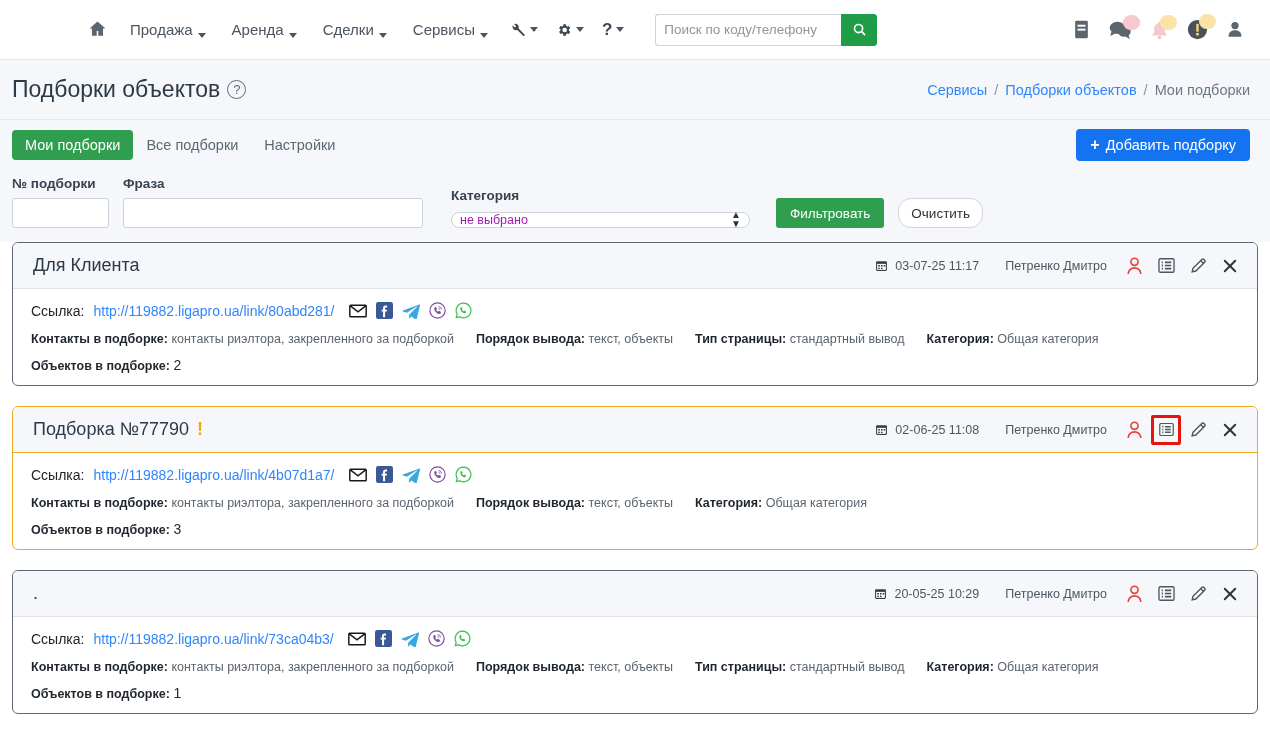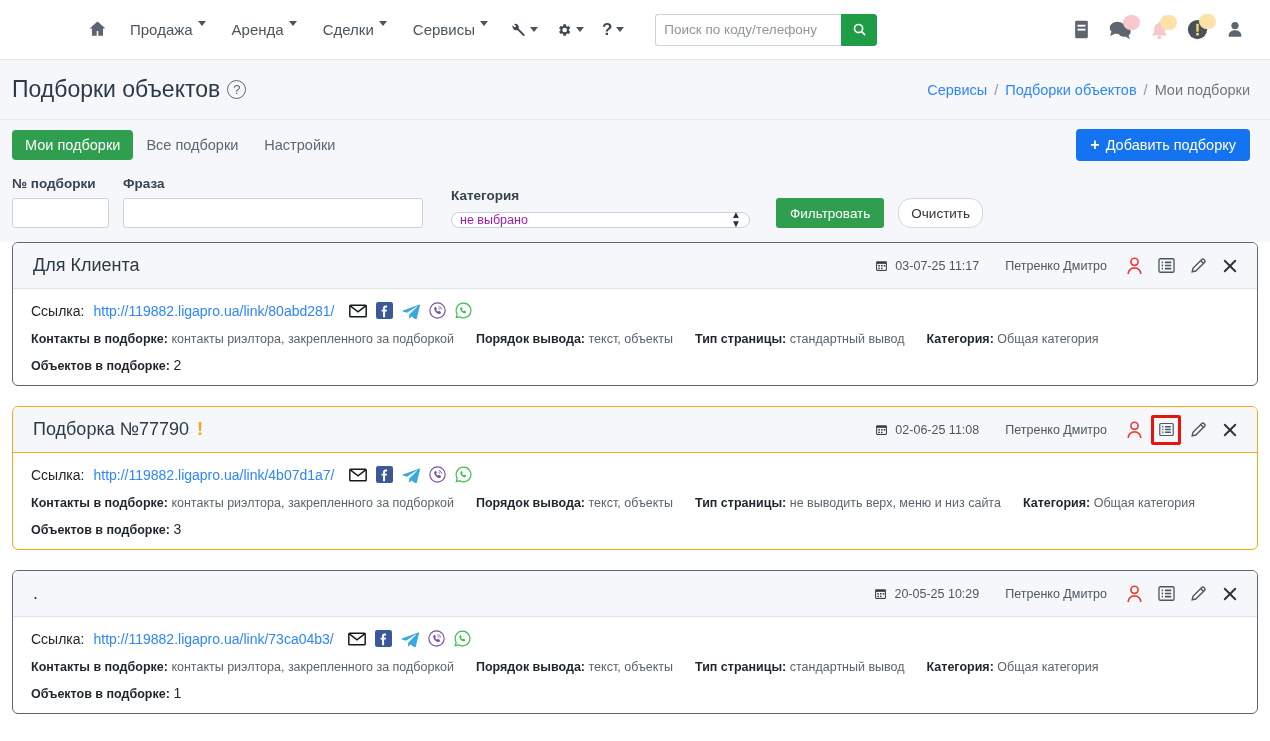--- a/index.html
+++ b/index.html
@@ -30,21 +30,21 @@
   }
   .nav-home {
     color: #5a6570;
     font-size: 19px;
     line-height: 1;
     padding: 6px 10px;
     cursor: pointer;
   }
   .nav-item {
     display: flex;
-    align-items: flex-start;
+    align-items: flex-end;
     gap: 5px;
     font-size: 15px;
     color: #4a5560;
     padding: 6px 13px;
     cursor: pointer;
     white-space: nowrap;
   }
   .caret {
     width: 0; height: 0;
     border-left: 4px solid transparent;
@@ -641,24 +641,20 @@
       <div class="row-props">
         <span class="prop">
           <b>Контакты в подборке:</b>
           <span>контакты риэлтора, закрепленного за подборкой</span>
         </span>
         <span class="prop">
           <b>Порядок вывода:</b>
           <span>текст, объекты</span>
         </span>
         <span class="prop">
-          <b>Тип страницы:</b>
-          <span>не выводить верх, меню и низ сайта</span>
-        </span>
-        <span class="prop">
           <b>Категория:</b>
           <span>Общая категория</span>
         </span>
       </div>
       <div class="row-count">
         <b>Объектов в подборке:</b>
         <span class="val">3</span>
       </div>
     </div>
   </div>

